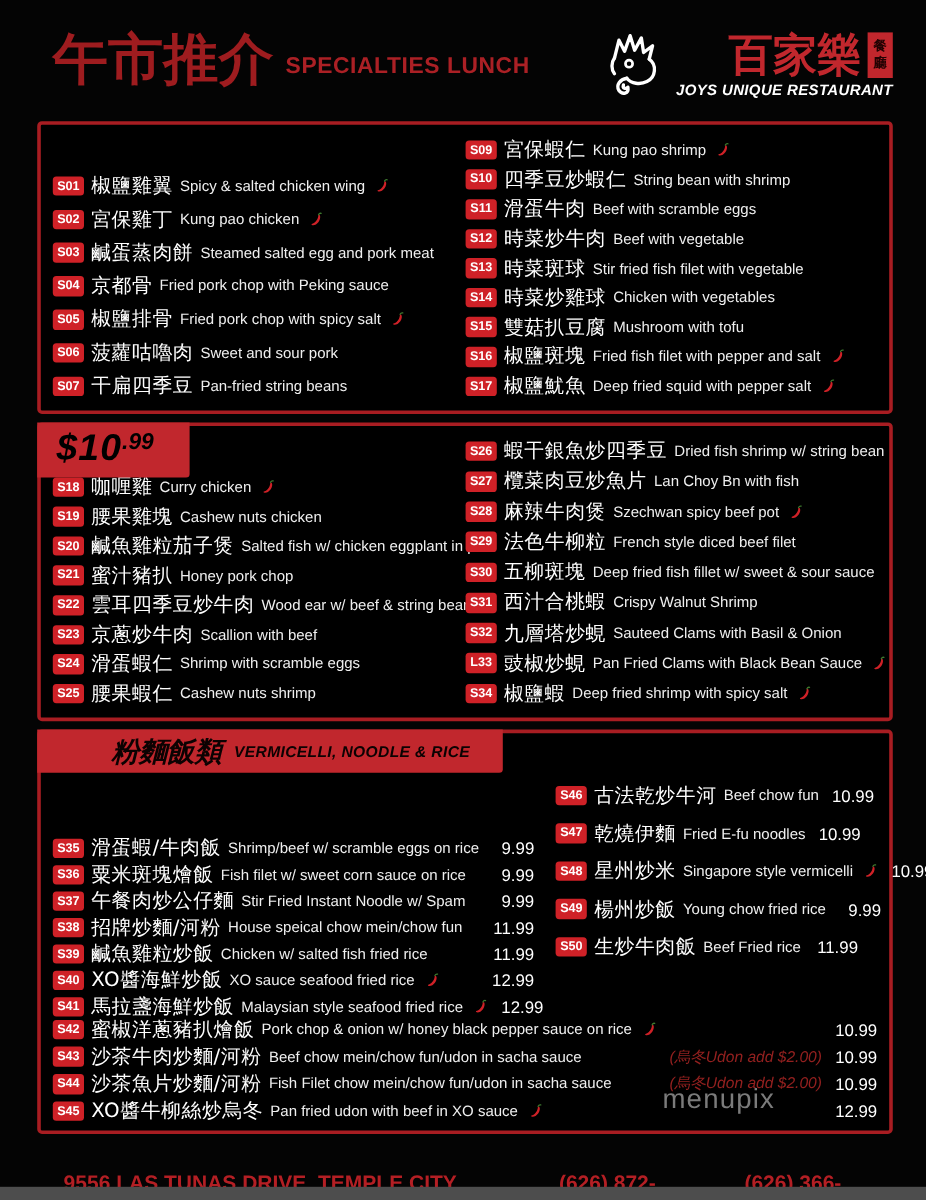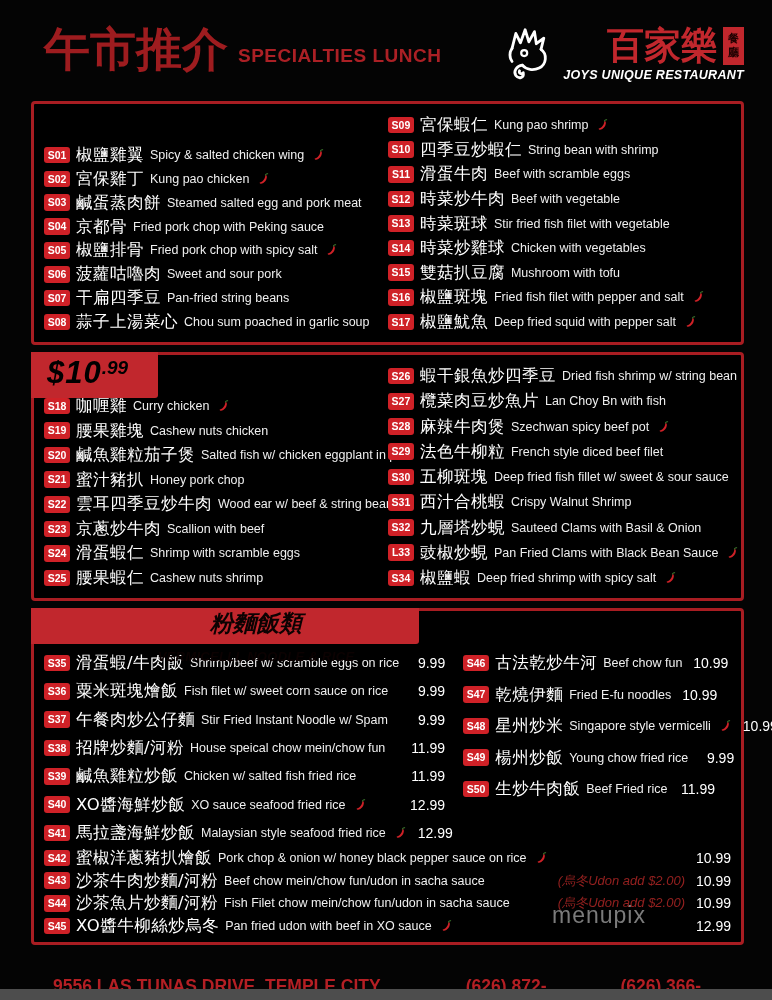--- a/index.html
+++ b/index.html
@@ -42,25 +42,25 @@
   .zh{color:#fff;font-size:16.5px;font-family:"DejaVu Sans",sans-serif;letter-spacing:.5px;}
   .en{color:#efefef;font-size:12.5px;}
   .price{color:#fff;font-size:14px;min-width:40px;text-align:right;padding-right:4px;}
   .push{margin-left:auto;}
   .note{font-size:13px;font-style:italic;color:#93201f;}
   .chili{width:13px;height:14px;flex:0 0 auto;margin-left:2px;}
 
   
   .band{position:absolute;top:-3px;left:-3px;width:388px;height:36px;background:#c1272d;
         display:flex;align-items:center;gap:10px;padding-left:62px;box-sizing:border-box;
-        border-radius:0 0 3px 0;flex-direction:column;}
+        border-radius:0 0 3px 0;}
   .band-zh{font-size:23px;font-weight:bold;font-style:italic;color:#0c0202;font-family:"DejaVu Sans",sans-serif;}
   .band-en{font-size:13px;font-weight:bold;font-style:italic;color:#0c0202;letter-spacing:.3px;}
   .s3cols{display:flex;margin-top:41px;height:192px;}
-  .col3-l{width:59%;padding-left:10px;padding-right:2px;}
+  .col3-l{width:59%;padding-left:10px;padding-right:2px;margin-top:44px;}
   .col3-r{width:41%;padding-left:12px;padding-right:22px;height:148px;}
   .fullrows{box-sizing:border-box;height:100px;display:flex;flex-direction:column;
             justify-content:space-between;padding:3px 6px 7px 10px;}
 
   
   .footer{position:absolute;top:976px;left:31px;right:31px;display:flex;justify-content:space-between;
           align-items:center;color:#b41f24;font-weight:bold;font-size:17.5px;}
   .footer .addr{padding-left:22px;}
   .phones{display:flex;gap:36px;padding-right:2px;}
   .watermark{position:absolute;left:552px;top:902px;color:#9a9a9a;opacity:.8;font-size:23px;
@@ -140,25 +140,20 @@
           <div class="item">
             <span class="code">S06</span>
             <span class="zh">菠蘿咕嚕肉</span>
             <span class="en">Sweet and sour pork</span>
           </div>
           <div class="item">
             <span class="code">S07</span>
             <span class="zh">干扁四季豆</span>
             <span class="en">Pan-fried string beans</span>
           </div>
-          <div class="item">
-            <span class="code">S08</span>
-            <span class="zh">蒜子上湯菜心</span>
-            <span class="en">Chou sum poached in garlic soup</span>
-          </div>
         </div>
       <div class="col col-r">
           <div class="item">
             <span class="code">S09</span>
             <span class="zh">宮保蝦仁</span>
             <span class="en">Kung pao shrimp</span>
             <svg class="chili" viewBox="0 0 16 16" aria-hidden="true">
     <path d="M11.6 3.4 C12.6 5.0 12.2 8.0 10.4 10.4 C8.7 12.7 6.1 14.1 4.2 13.7 C3.2 13.5 2.9 12.8 3.6 12.4 C5.8 11.7 7.9 10.1 9.1 7.7 C10.0 5.9 10.3 4.3 10.1 3.3 Z" fill="#cf2127"></path>
     <path d="M10.4 3.0 C10.9 1.9 12.0 1.3 13.1 1.6" stroke="#3d7a2e" stroke-width="1.3" fill="none" stroke-linecap="round"></path>
   </svg>

